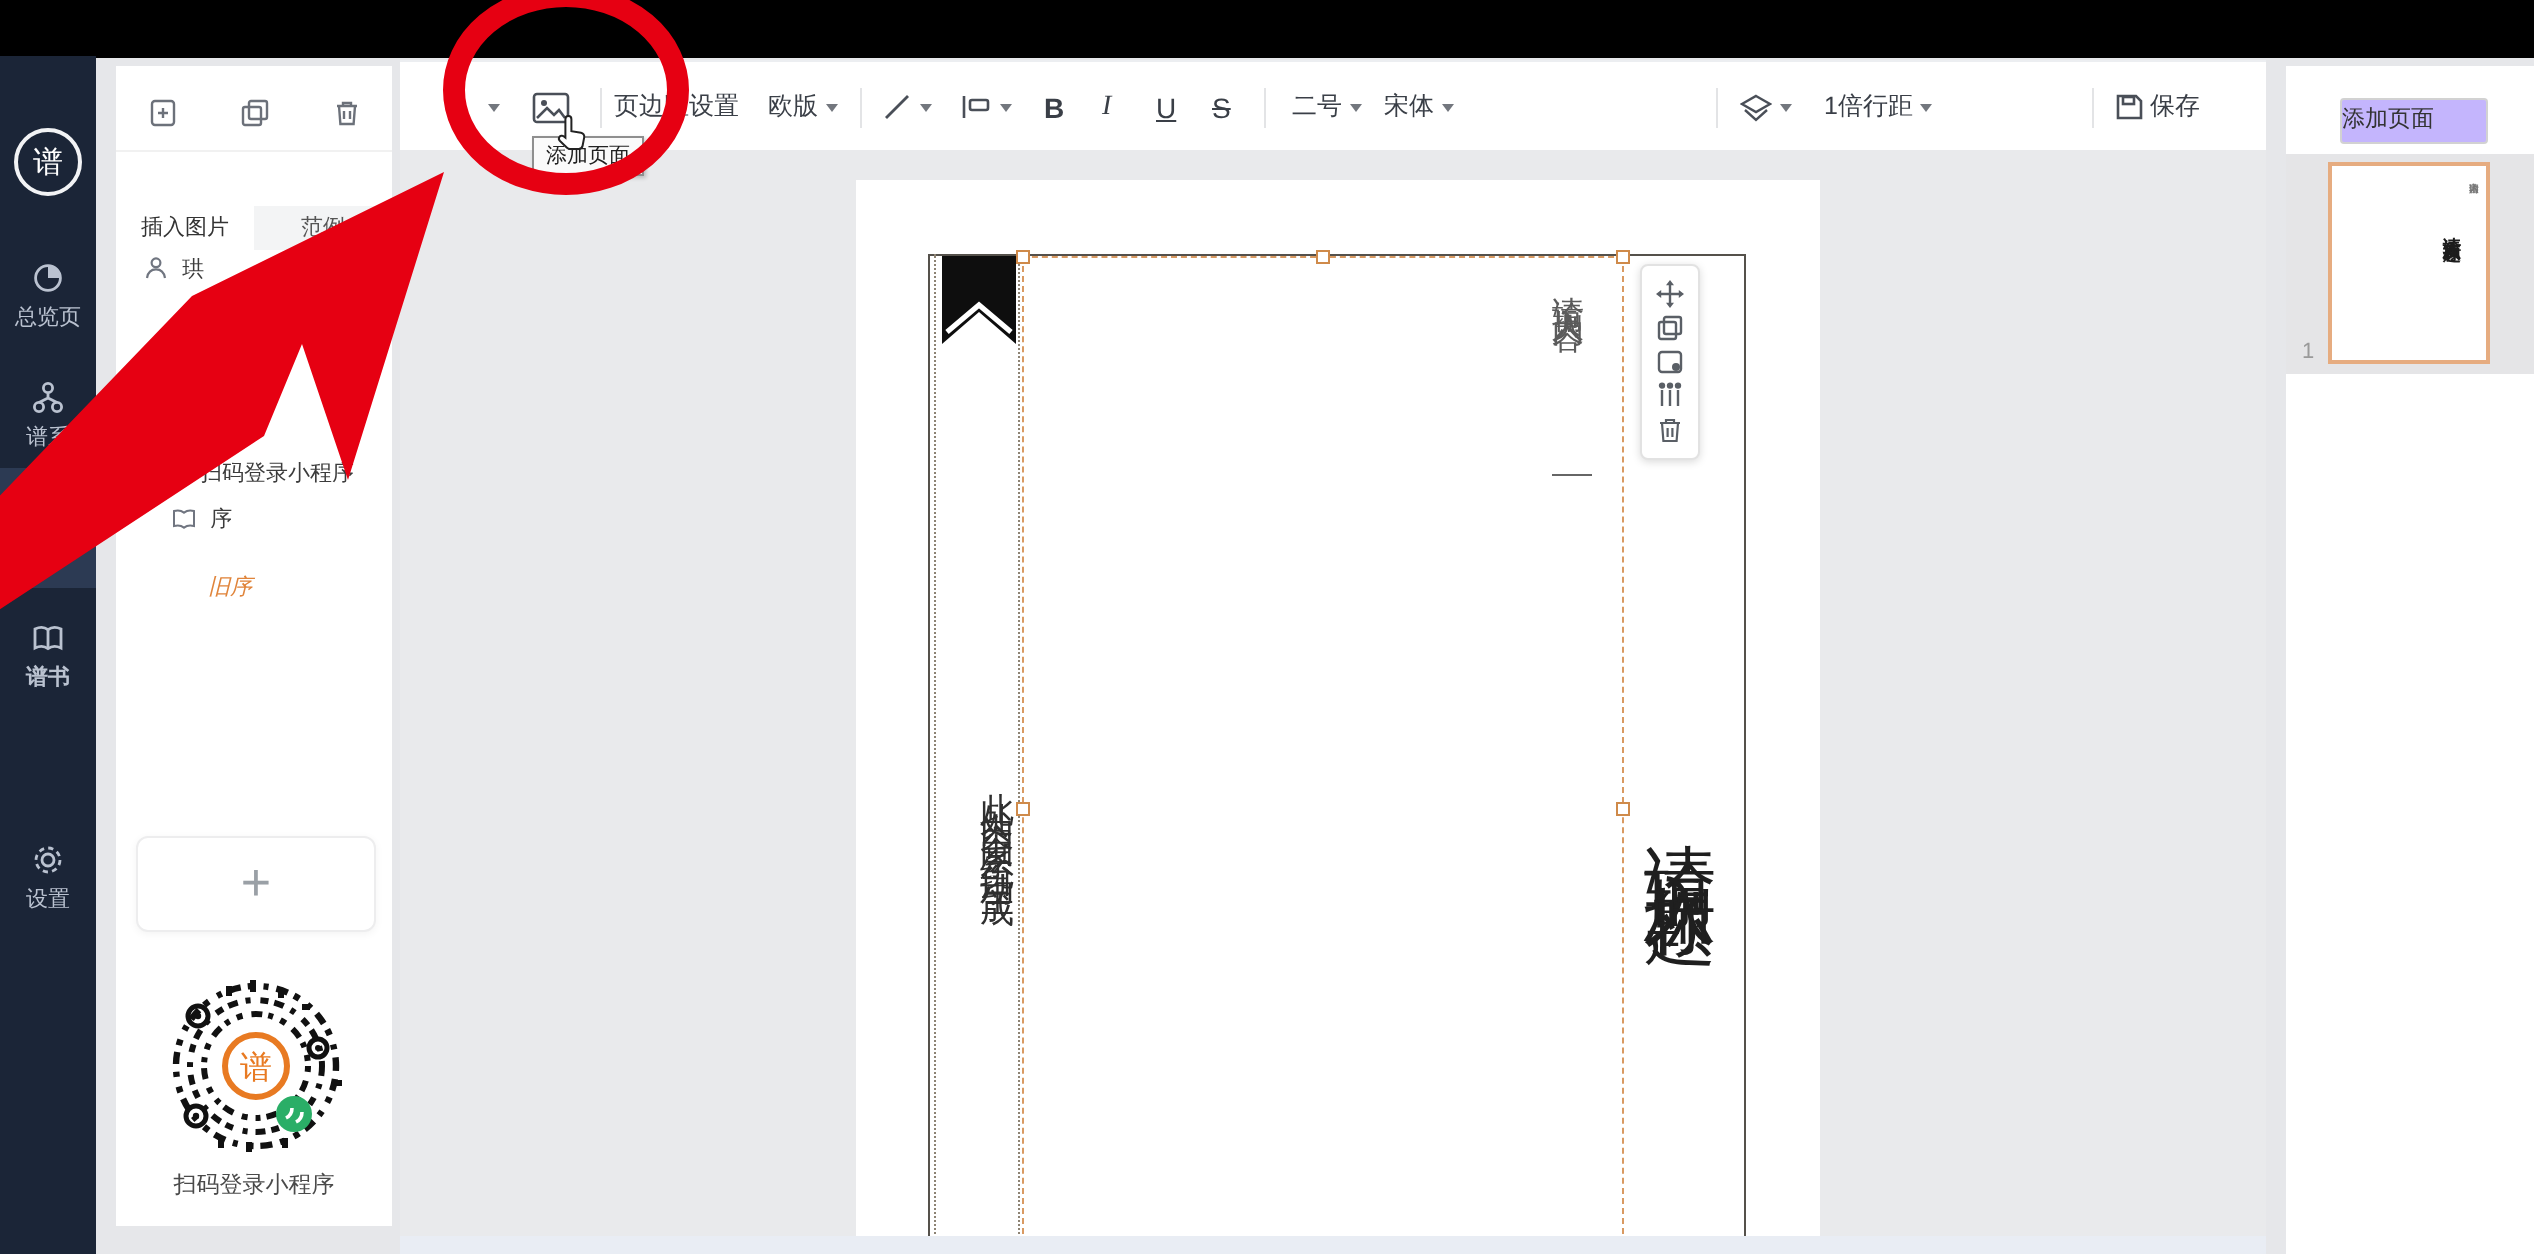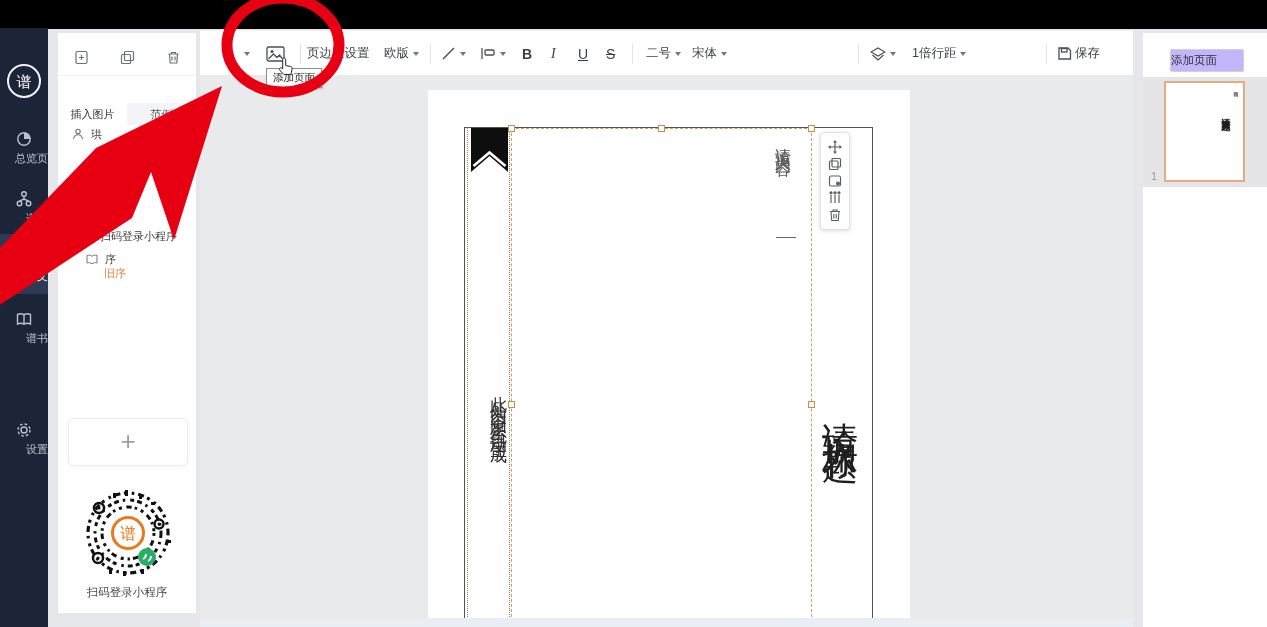--- a/index.html
+++ b/index.html
@@ -7,21 +7,21 @@
        font-family:"Liberation Sans","DejaVu Sans",sans-serif;}
   .app{position:absolute;left:0;top:0;width:1267px;height:627px;}
   .abs{position:absolute;}
   
   .black-bar{left:0;top:0;width:1267px;height:29px;background:#000;}
   .app-bg{left:0;top:29px;width:1267px;height:598px;background:#e6e7ea;}
   
   .rail{left:0;top:28px;width:48px;height:599px;background:#1b2537;}
   .rail-logo{left:7px;top:36px;width:34px;height:34px;border:2px solid #f2f3f5;border-radius:50%;
              color:#fff;font-size:15px;line-height:32px;text-align:center;box-sizing:border-box;}
-  .rail-item{width:48px;text-align:right;color:#bac2d0;font-size:11px;cursor:pointer;}
+  .rail-item{width:48px;text-align:center;color:#bac2d0;font-size:11px;cursor:pointer;}
   .rail-item svg{display:block;margin:0 auto 3px auto;}
   .rail-item.active-bg{background:#2c3a53;color:#fff;padding-top:14px;}
   .rail-label{display:block;}
   
   .left-panel{left:58px;top:33px;width:138px;height:580px;background:#fff;}
   .lp-actions{position:absolute;left:0;top:10px;width:138px;height:32px;display:flex;justify-content:space-around;align-items:center;border-bottom:1px solid #f1f1f1;}
   .lp-search{position:absolute;left:0;top:43px;width:138px;height:26px;border-bottom:1px solid #f1f1f1;}
   .lp-search-ph{position:absolute;left:13px;top:6px;font-size:10.5px;color:#9aa0a8;letter-spacing:.5px;}
   .lp-search svg{position:absolute;right:10px;top:6px;}
   .lp-tabs{position:absolute;left:0;top:70px;width:138px;height:22px;display:flex;}
@@ -115,21 +115,21 @@
     <div class="rail-item active-bg abs" style="left:0;top:206px;height:46px;">
       <span>
         <svg width="18" height="18" viewBox="0 0 18 18" fill="none" stroke="#ffffff" stroke-width="1.4">
             <path d="M5 2.5 h6 l3 3 v10 h-9 z"></path>
             <path d="M11 2.5 v3 h3"></path>
           </svg>
       </span>
       <span class="rail-label">谱文</span>
     </div>
 
-    <div class="rail-item abs" style="left:0;top:282px;">
+    <div class="rail-item abs" style="left:0;top:282px;font-weight:bold;">
       <span>
         <svg width="18" height="18" viewBox="0 0 18 18" fill="none" stroke="#bac2d0" stroke-width="1.4">
             <path d="M2.5 4.5 c2.5-1.2 4.5-1.2 6.5 .3 2-1.5 4-1.5 6.5-.3 v9.5 c-2.5-1.2-4.5-1.2-6.5 .3 -2-1.5-4-1.5-6.5-.3 z"></path>
             <path d="M9 4.8 v9.5"></path>
           </svg>
       </span>
       <span class="rail-label">谱书</span>
     </div>
 
     <div class="rail-item abs" style="left:0;top:335px;margin-left:48px;">
@@ -201,21 +201,21 @@
     </div>
     <div class="tree-row" style="left:42px;top:196px;">
       <span>扫码登录小程序</span>
     </div>
     <div class="tree-row" style="left:28px;top:219px;">
       <span><svg width="12" height="11" viewBox="0 0 12 11" fill="none" stroke="#707580" stroke-width="1">
             <path d="M1 1.5 c2-.6 3.5-.4 5 .8 1.5-1.2 3-1.4 5-.8 v7.5 c-2-.6-3.5-.4-5 .8 -1.5-1.2-3-1.4-5-.8 z"></path>
           </svg></span>
       <span>序</span>
     </div>
-    <div class="tree-row sel" style="left:46px;top:233px;">
+    <div class="tree-row sel" style="left:46px;top:253px;font-style:italic;">
       <span>旧序</span>
     </div>
 
     <div class="add-card">+</div>
 
     <div class="qr-wrap">
       <svg width="90" height="90" viewBox="0 0 90 90">
         <g stroke="#111" fill="none">
           <circle cx="45" cy="45" r="40" stroke-width="3.2" stroke-dasharray="2.5 4 6 3.5 3 5"></circle>
           <circle cx="45" cy="45" r="33" stroke-width="3" stroke-dasharray="5 4 2.5 5 4 3"></circle>

